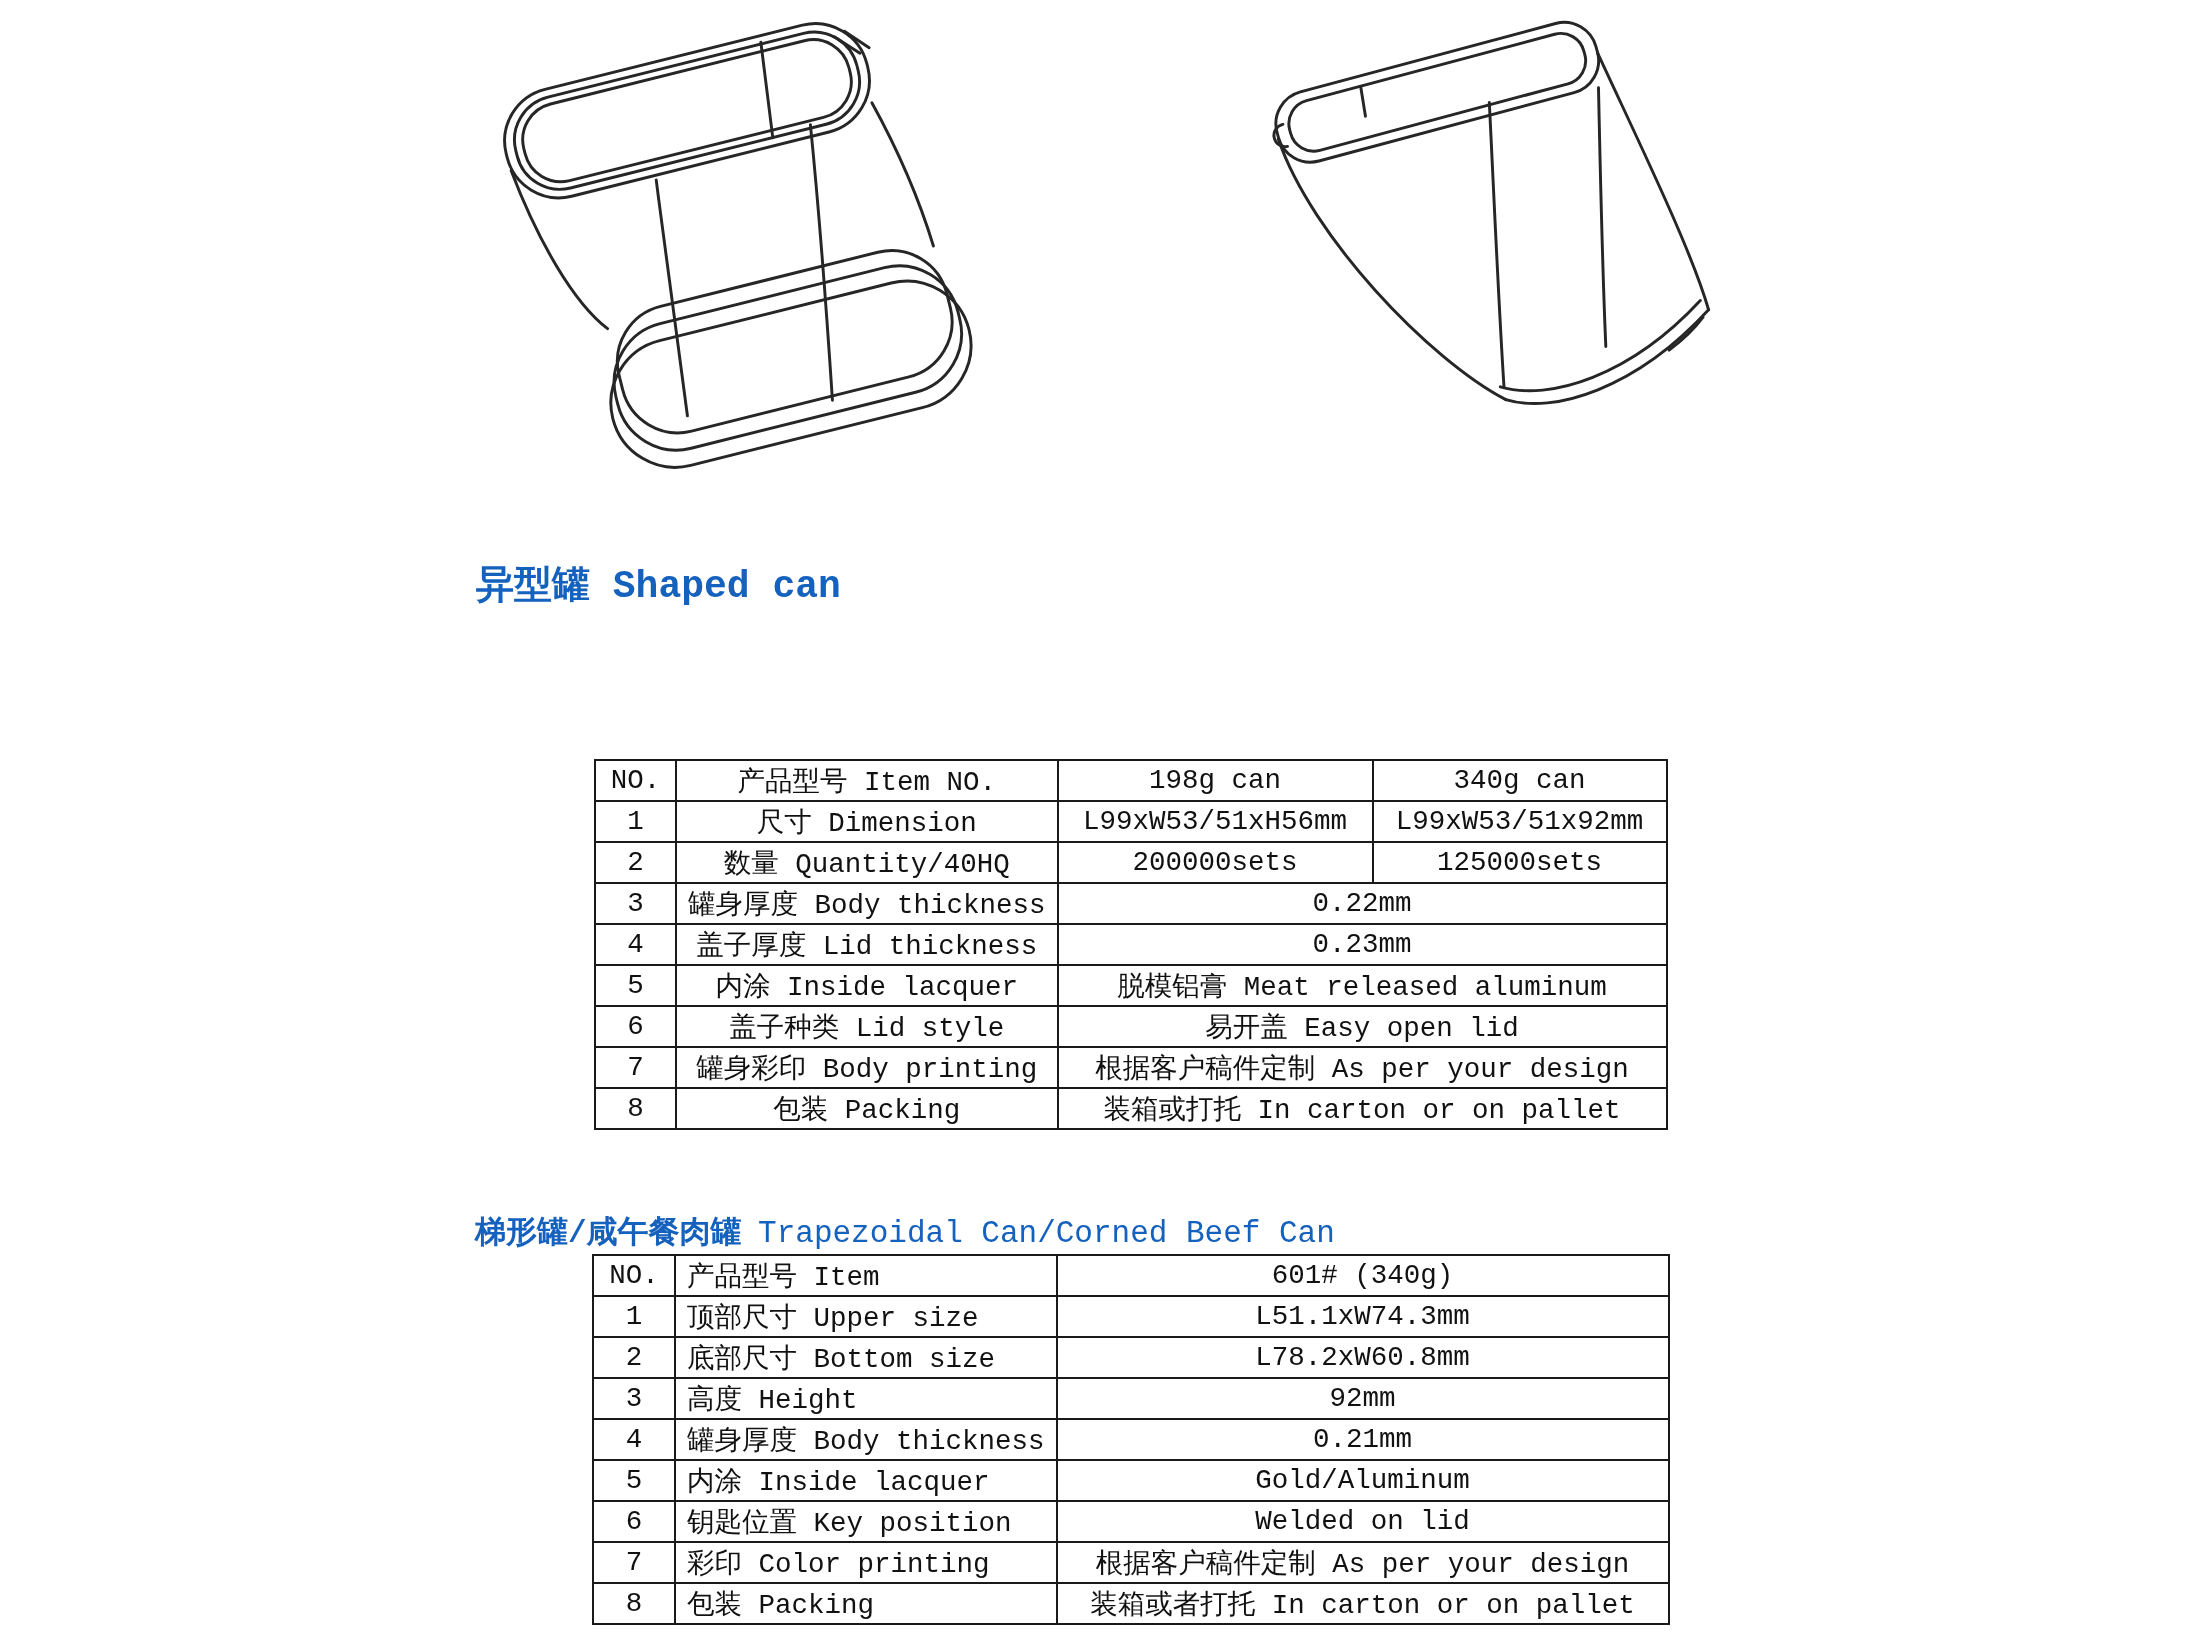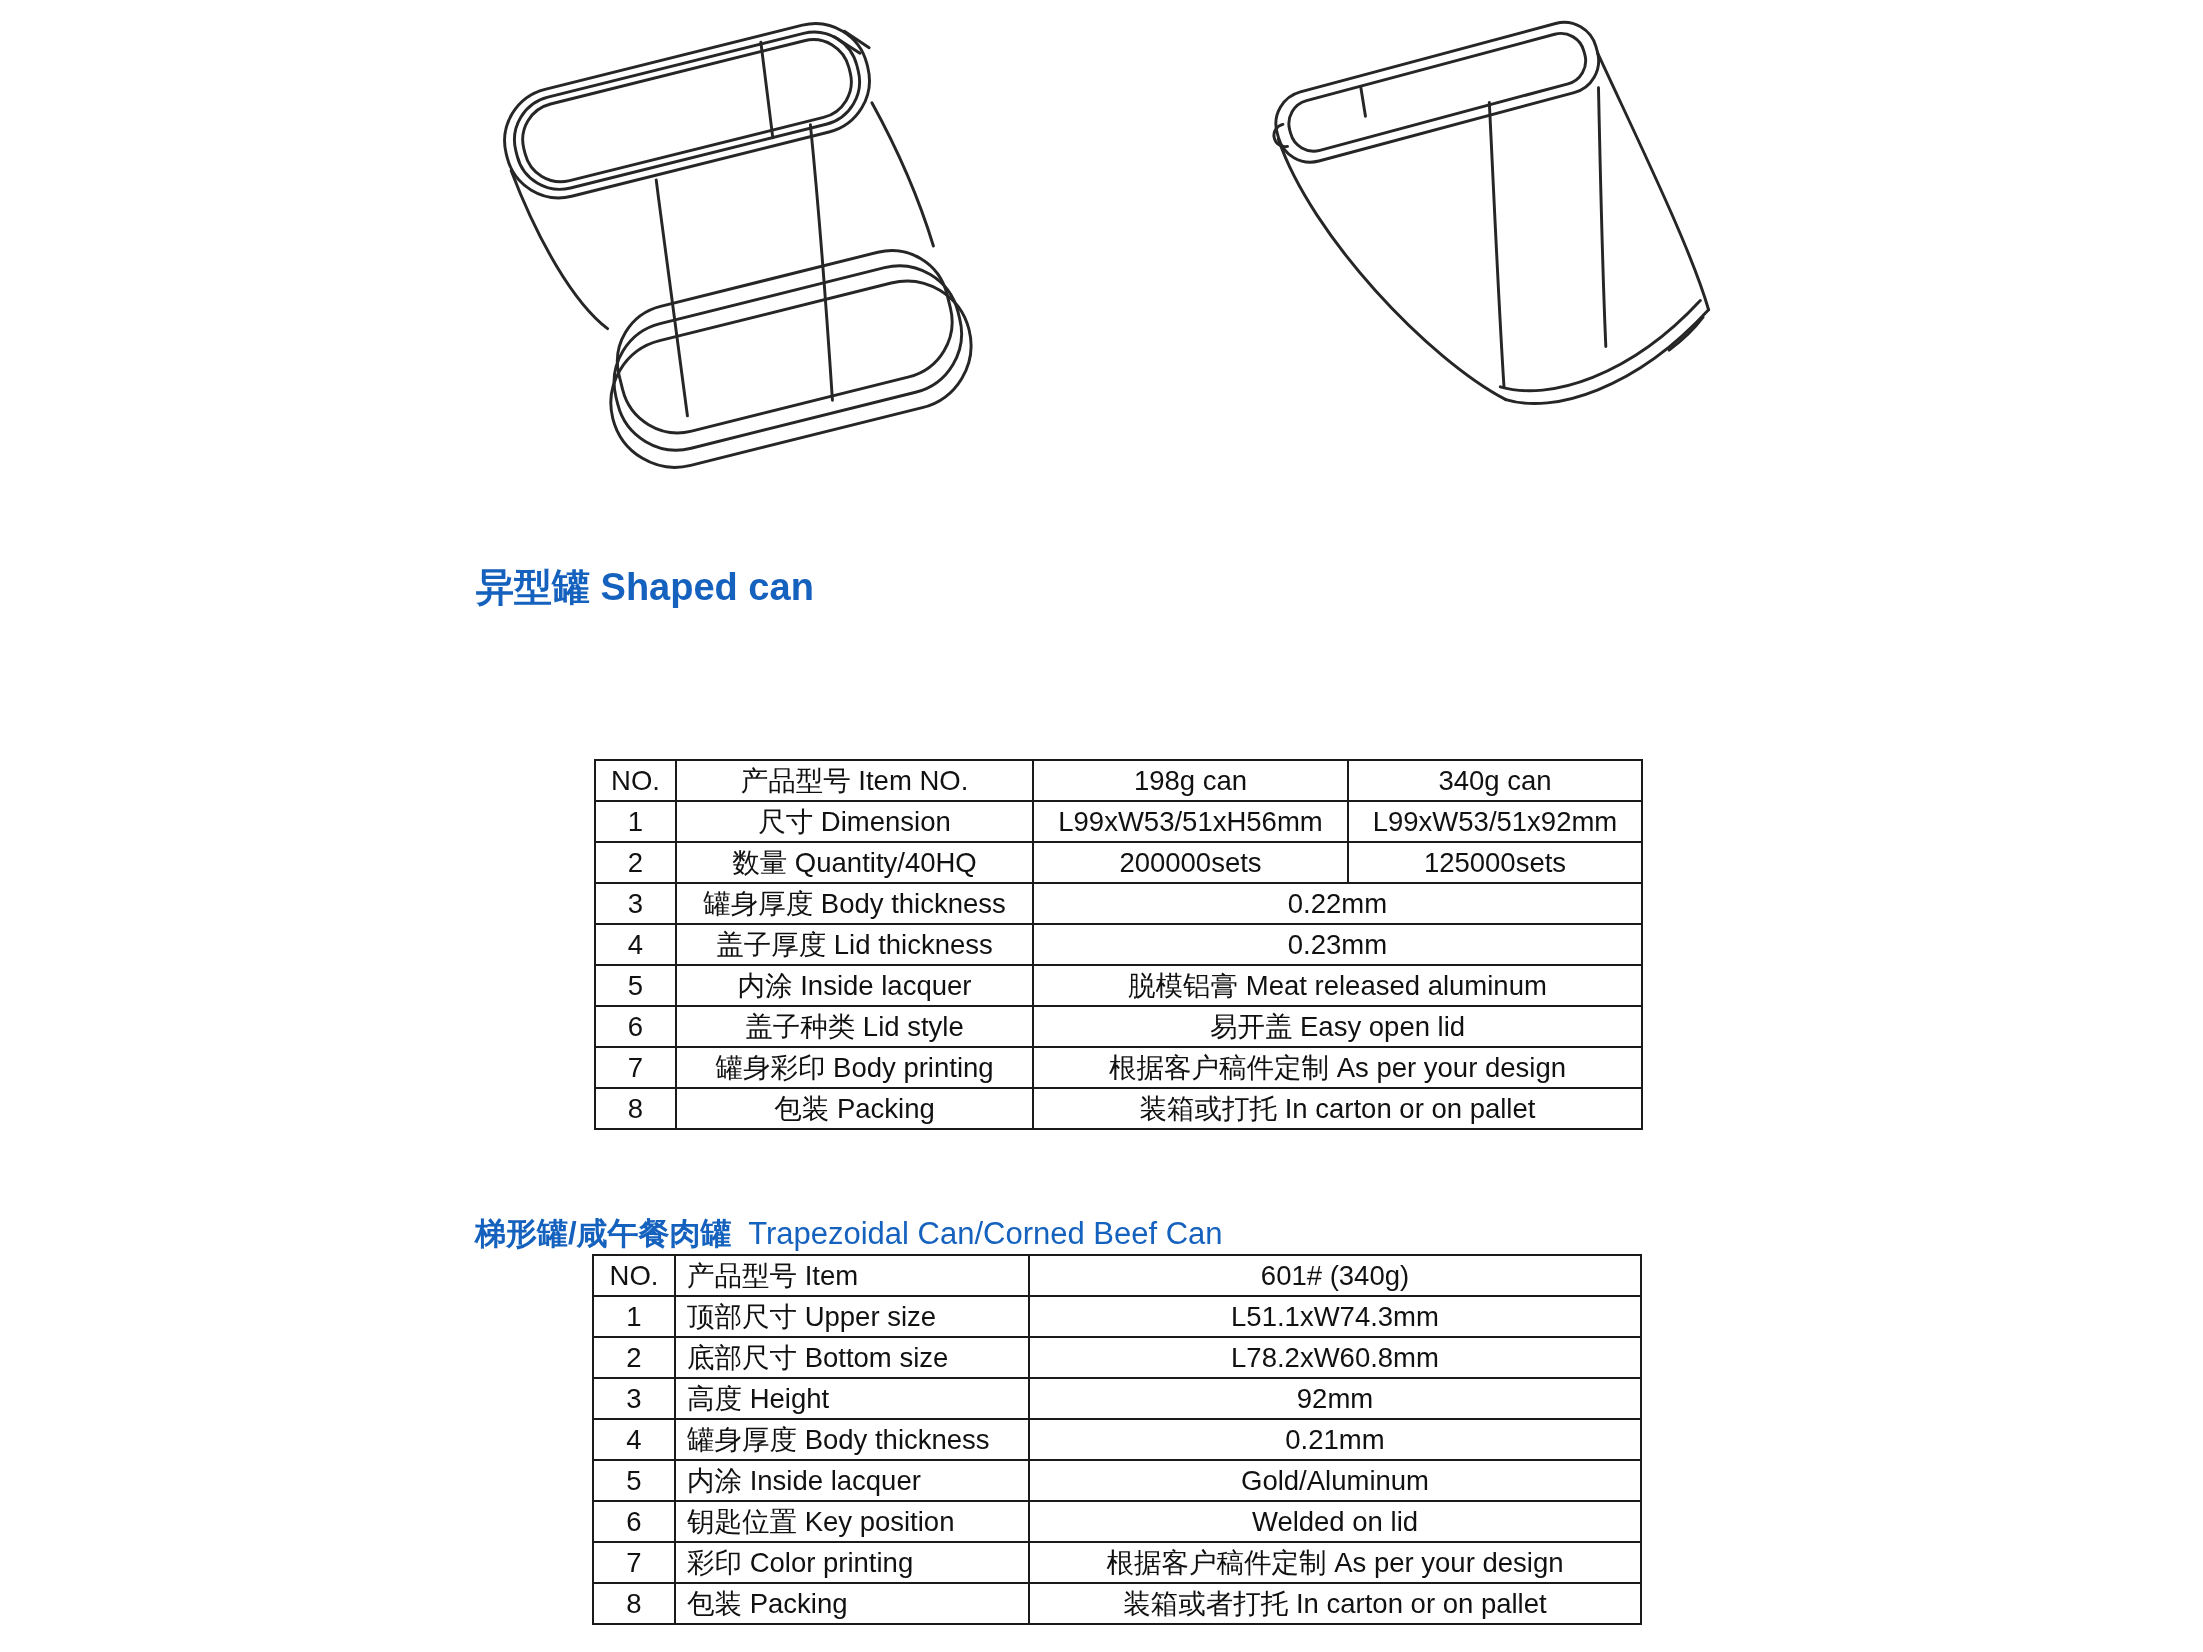--- a/index.html
+++ b/index.html
@@ -1,20 +1,20 @@
 <!DOCTYPE html>
 <html style="font-size:14.7px"><head>
 <meta charset="utf-8">
 <style>
   html,body{margin:0;padding:0;background:#ffffff;}
   .page{
     position:relative;
     width:2009px;height:1653px;
     background:#ffffff;
-    font-family:Liberation Sans, sans-serif;
+    font-family:Liberation Mono, monospace;
     color:#111111;
     overflow:hidden;
   }
   .fig{position:absolute;}
   .fig path,.fig rect{fill:none;stroke:#262626;stroke-width:3.2;stroke-linecap:round;stroke-linejoin:round;}
   .page-title{
     position:absolute;left:476px;top:562px;
     font-size:38px;font-weight:bold;color:#1561BE;
     white-space:nowrap;line-height:50px;
   }
@@ -29,21 +29,21 @@
   table.spec{
     position:absolute;border-collapse:collapse;table-layout:fixed;
     font-size:27.5px;color:#111111;
   }
   .t1{left:594px;top:759px;}
   .t2{left:592px;top:1254px;}
   .spec td{
     border:2.8px solid #1a1a1a;
     height:39px;
     text-align:center;
-    padding:0 5px;
+    padding:0 11px;
     white-space:nowrap;
     overflow:hidden;
     margin-left:36px;
   }
   .spec td.left{text-align:left;padding-left:11px;}
 </style>
 </head>
 <body>
 
 <div class="page">

